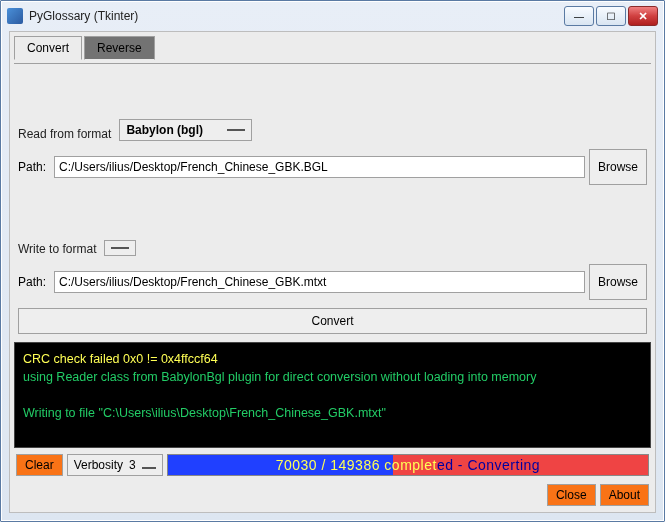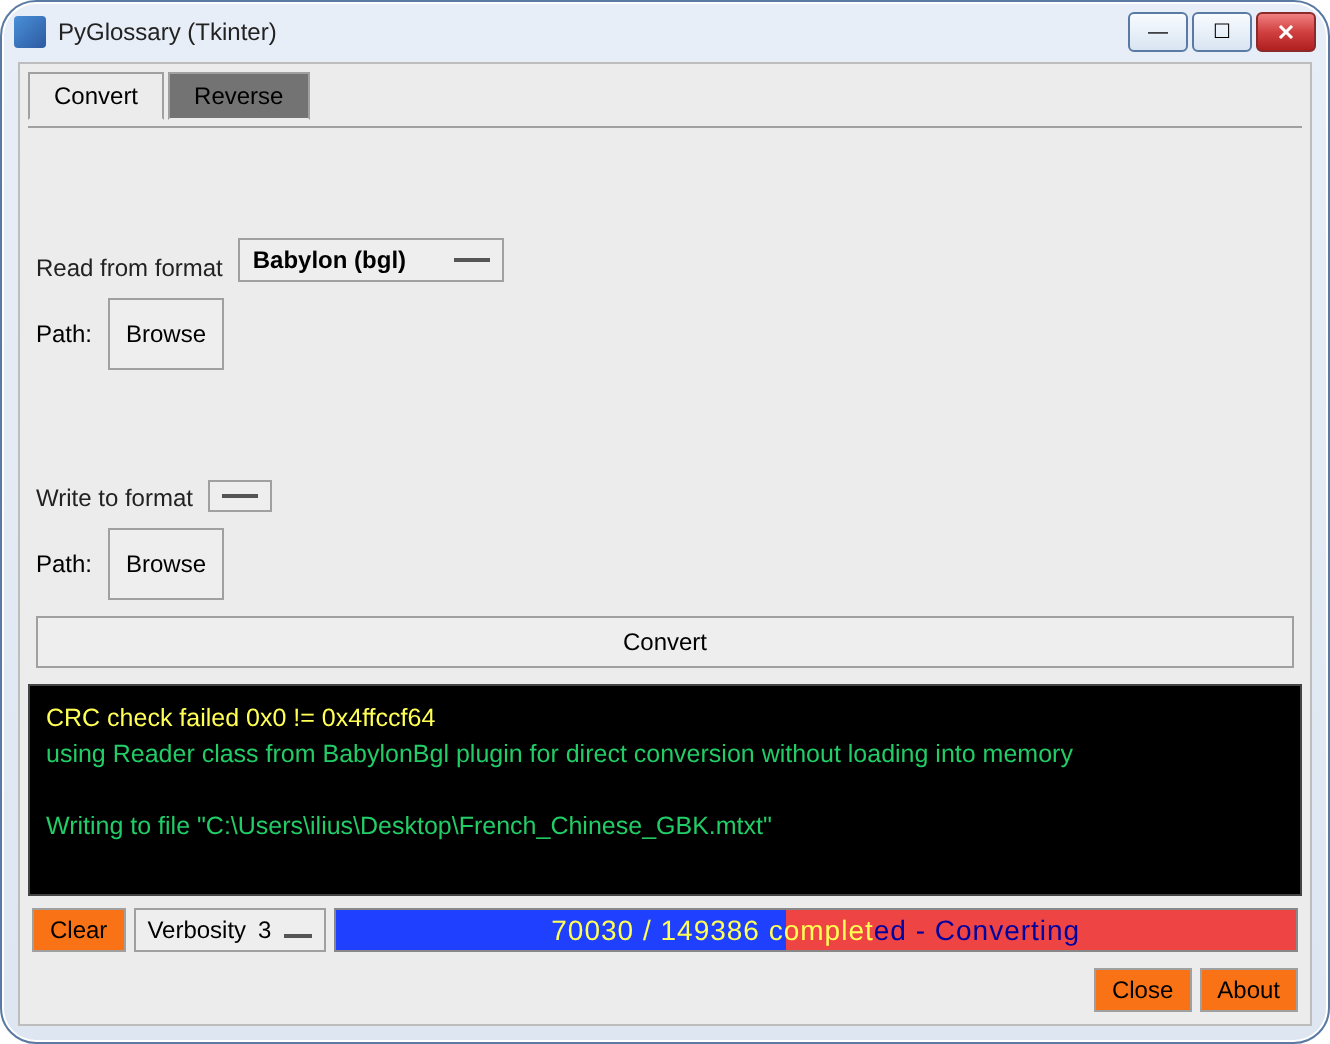--- a/index.html
+++ b/index.html
@@ -1,17 +1,17 @@
 <!DOCTYPE html>
 <html><head>
 <meta charset="utf-8">
 <style>
 * { box-sizing: border-box; margin: 0; padding: 0; font-family: "Segoe UI", Tahoma, sans-serif; }
 html, body { width: 665px; height: 522px; overflow: hidden; }
-.window { width: 665px; height: 522px; background: linear-gradient(#e8eef7,#dde6f1); border: 1px solid #5a7aa3; border-radius: 18px; box-shadow: 0 0 0 1px #fff inset; display: flex; flex-direction: column; }
+.window { width: 665px; height: 522px; background: linear-gradient(#e8eef7,#dde6f1); border: 1px solid #5a7aa3; border-radius: 1px; box-shadow: 0 0 0 1px #fff inset; display: flex; flex-direction: column; }
 .titlebar { height: 30px; display: flex; align-items: center; padding: 0 6px; }
 .titlebar-icon { width: 16px; height: 16px; background: linear-gradient(135deg,#4a90d9,#2c5aa0); border-radius: 2px; margin-right: 6px; }
 .titlebar-text { font-size: 12px; color: #222; flex: 1; }
 .winbtns { display: flex; gap: 2px; }
 .winbtn { width: 30px; height: 20px; border: 1px solid #5a7aa3; border-radius: 3px; background: linear-gradient(#f8fbff,#d9e5f2); font-size: 10px; display: flex; align-items: center; justify-content: center; cursor: pointer; }
 .winbtn.close { background: linear-gradient(#f08080,#d04040,#b02020); color: #fff; border-color: #8a2a2a; font-weight: bold; }
 .winbtn.close span { font-size: 11px; }
 .client { flex: 1; margin: 0 8px 8px 8px; background: #ececec; border: 1px solid #bdbdbd; display: flex; flex-direction: column; padding: 4px; gap: 4px; }
 .tabs { display: flex; gap: 2px; }
 .tab { padding: 4px 12px; border: 1px solid #a0a0a0; background: #737373; font-size: 12px; border-bottom-color: #ececec; position: relative; }
@@ -76,36 +76,38 @@
         <span class="arrow">
             <svg viewBox="0 0 18 8">
               <rect x="0" y="3" width="18" height="2" fill="#555"></rect>
             </svg>
           </span>
       </div>
     </div>
 
     <div class="path-row">
       <span class="path-label">Path:</span>
+      <input class="path-input" value="C:/Users/ilius/Desktop/French_Chinese_GBK.BGL" style="">
       <button class="browse-btn">Browse</button>
     </div>
 
     <div class="form-row">
       <span class="form-label">Write to format</span>
       <div class="combo">
         <span class="arrow">
             <svg viewBox="0 0 18 8">
               <rect x="0" y="3" width="18" height="2" fill="#555"></rect>
             </svg>
           </span>
       </div>
     </div>
 
     <div class="path-row">
       <span class="path-label">Path:</span>
+      <input class="path-input" value="C:/Users/ilius/Desktop/French_Chinese_GBK.mtxt" style="">
       <button class="browse-btn">Browse</button>
     </div>
 
     <button class="convert-btn">Convert</button>
 
     <div class="console"><span class="line-yellow">CRC check failed 0x0 != 0x4ffccf64</span>
 <span class="line-green">using Reader class from BabylonBgl plugin for direct conversion without loading into memory</span>
 <span class="line-green"></span>
 <span class="line-green">Writing to file "C:\Users\ilius\Desktop\French_Chinese_GBK.mtxt"</span></div>
 

